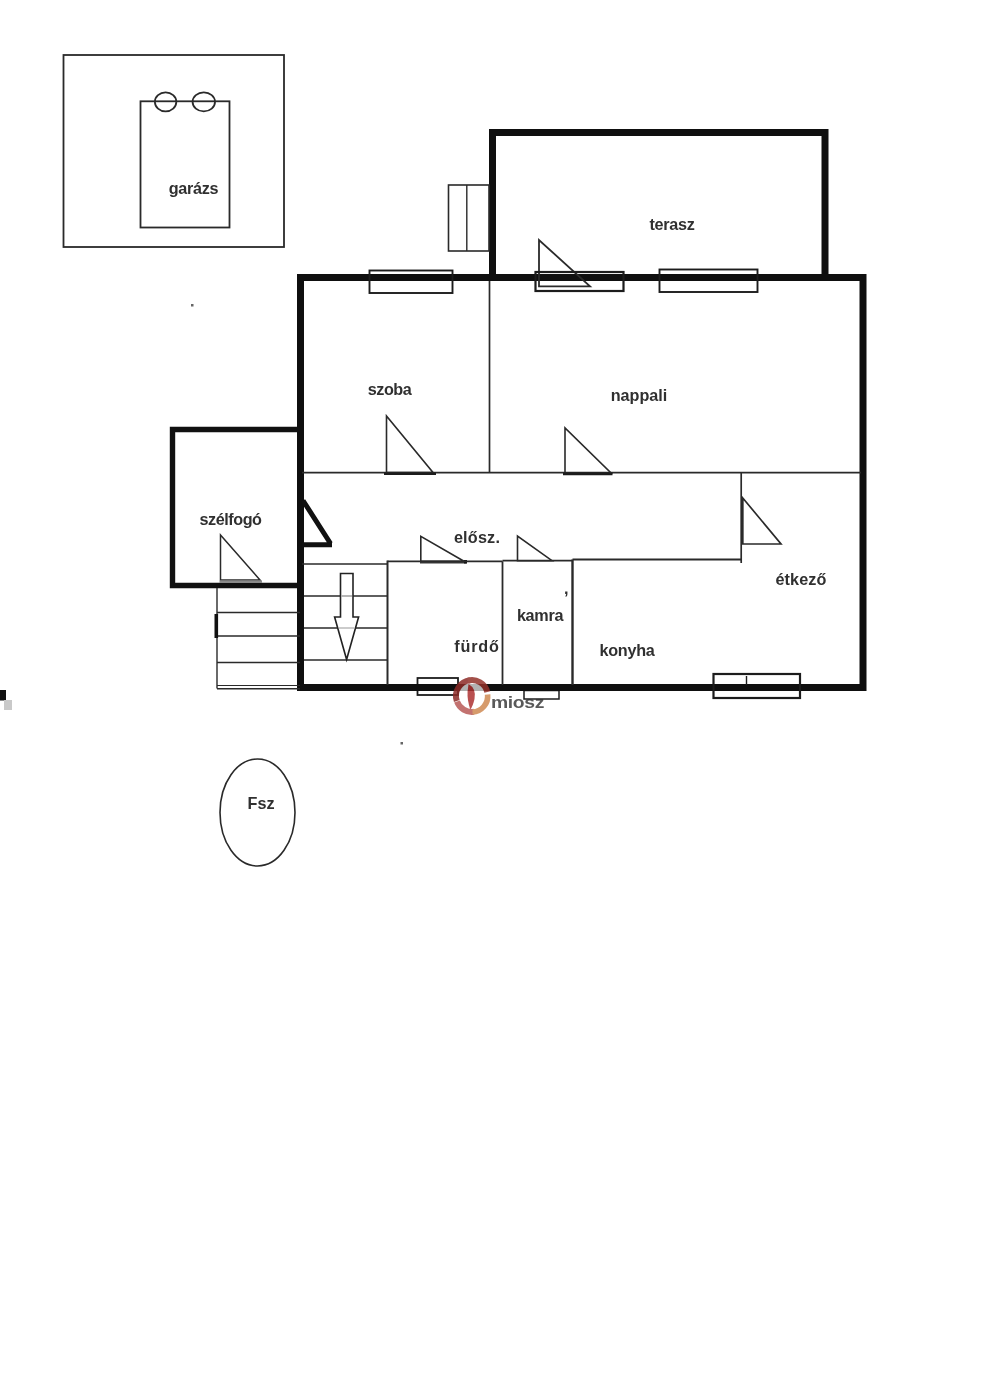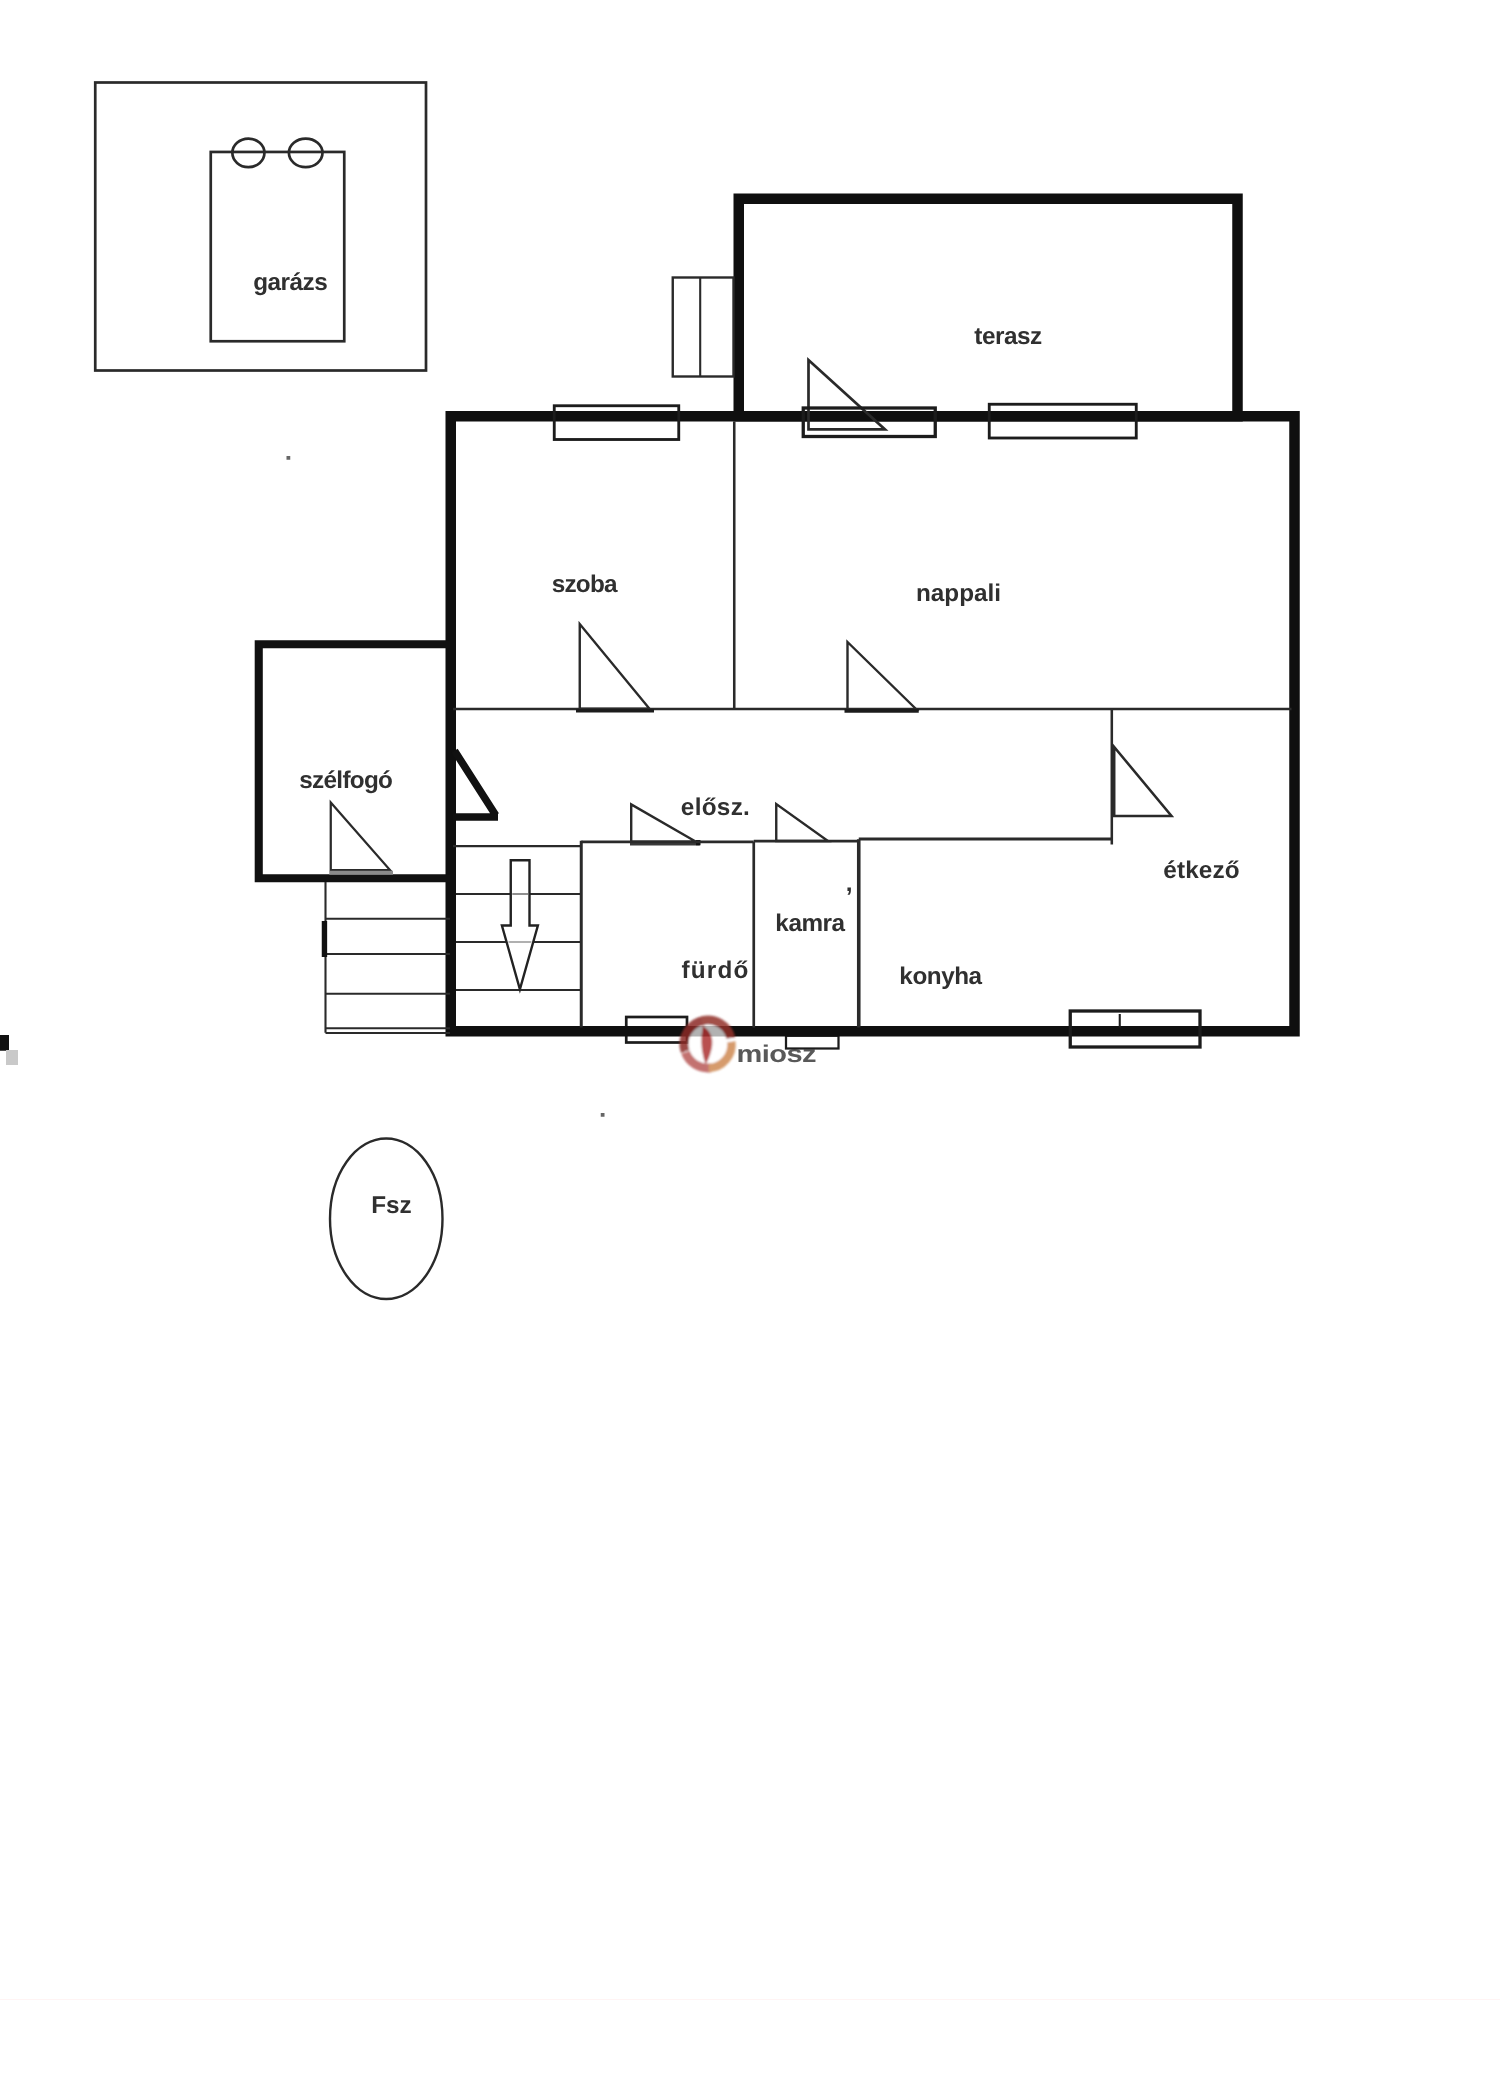--- a/index.html
+++ b/index.html
@@ -1,16 +1,16 @@
 <!DOCTYPE html>
 <html><head>
 <meta charset="utf-8">
 <style>
 html,body{margin:0;padding:0;background:#ffffff;}
-.wrap{width:1000px;height:1333px;position:relative;background:#fca5a5;}
+.wrap{width:1000px;height:1333px;position:relative;background:#eab308;}
 text{font-family:"Liberation Sans",sans-serif;font-weight:bold;fill:#303030;font-size:16.2px;letter-spacing:-0.3px;}
 </style>
 </head>
 <body>
 <div class="wrap">
 <svg width="1000" height="1395" viewBox="0 0 1000 1395">
 <defs>
         <filter id="soft" x="-20%" y="-20%" width="140%" height="140%">
           <feGaussianBlur stdDeviation="0.7"></feGaussianBlur>
         </filter>

